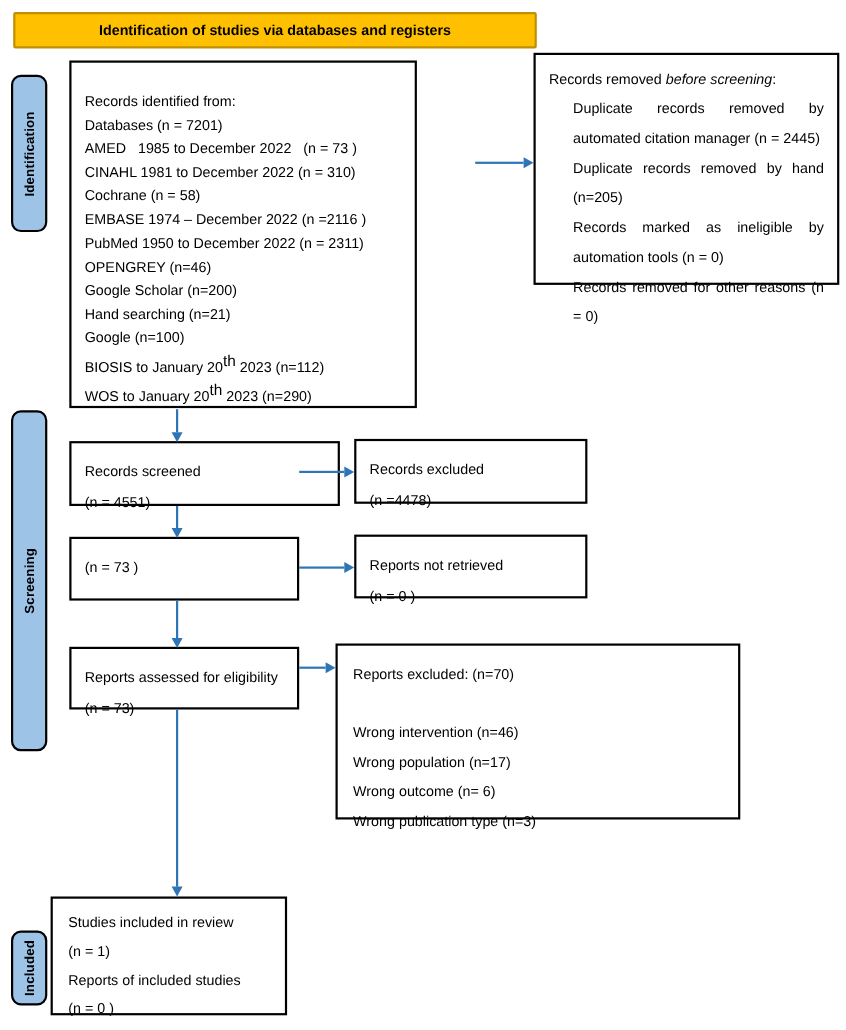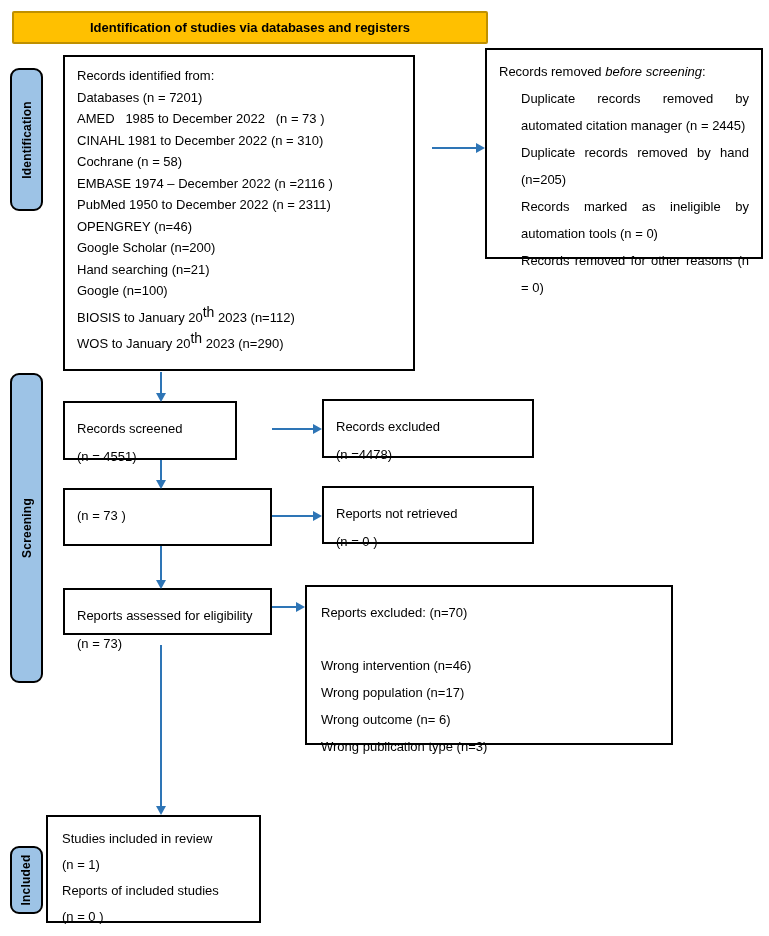--- a/index.html
+++ b/index.html
@@ -26,32 +26,32 @@
     font-size:12px;font-weight:bold;letter-spacing:0.2px;
   }
   .stage-identification{top:68px;height:143px;}
   .stage-screening{top:373px;height:310px;}
   .stage-included{top:846px;height:68px;}
   
   .box{
     position:absolute;background:#fff;border:2px solid #000;
     box-sizing:border-box;font-size:13px;
   }
-  .box-a{left:63px;top:55px;width:352px;height:316px;padding:8px 12px;}
+  .box-a{left:63px;top:55px;width:316px;height:316px;padding:24px 12px;}
   .box-a .line{line-height:21.5px;white-space:pre-wrap;}
   .box-b{left:485px;top:48px;width:278px;height:211px;padding:8px 12px;}
   .box-b .title-line{line-height:27px;}
   .box-b .removed-item{line-height:27px;padding-left:22px;text-align:justify;}
   .small-box{padding:12px 12px;}
   .small-box .line{line-height:28px;}
-  .box-c{left:63px;top:401px;width:174px;height:59px;}
+  .box-c{left:63px;top:401px;width:246px;height:59px;}
   .box-d{left:322px;top:399px;width:212px;height:59px;}
   .box-e{left:63px;top:488px;width:209px;height:58px;}
   .box-f{left:322px;top:486px;width:212px;height:58px;}
-  .box-g{left:63px;top:588px;width:209px;height:47px;}
+  .box-g{left:63px;top:588px;width:209px;height:57px;}
   .box-h{left:305px;top:585px;width:368px;height:160px;padding:12px 14px;}
   .box-h .title-line{line-height:27px;}
   .box-h .excl-items{margin-top:26px;}
   .box-h .excl-items .line{line-height:27px;}
   .box-i{left:46px;top:815px;width:215px;height:108px;padding:9px 14px;}
   .box-i .line{line-height:26px;white-space:pre-wrap;}
   sup{font-size:14px;}
   em{font-style:italic;}
   
   .arrow-h{position:absolute;height:2px;background:#2E75B6;}

